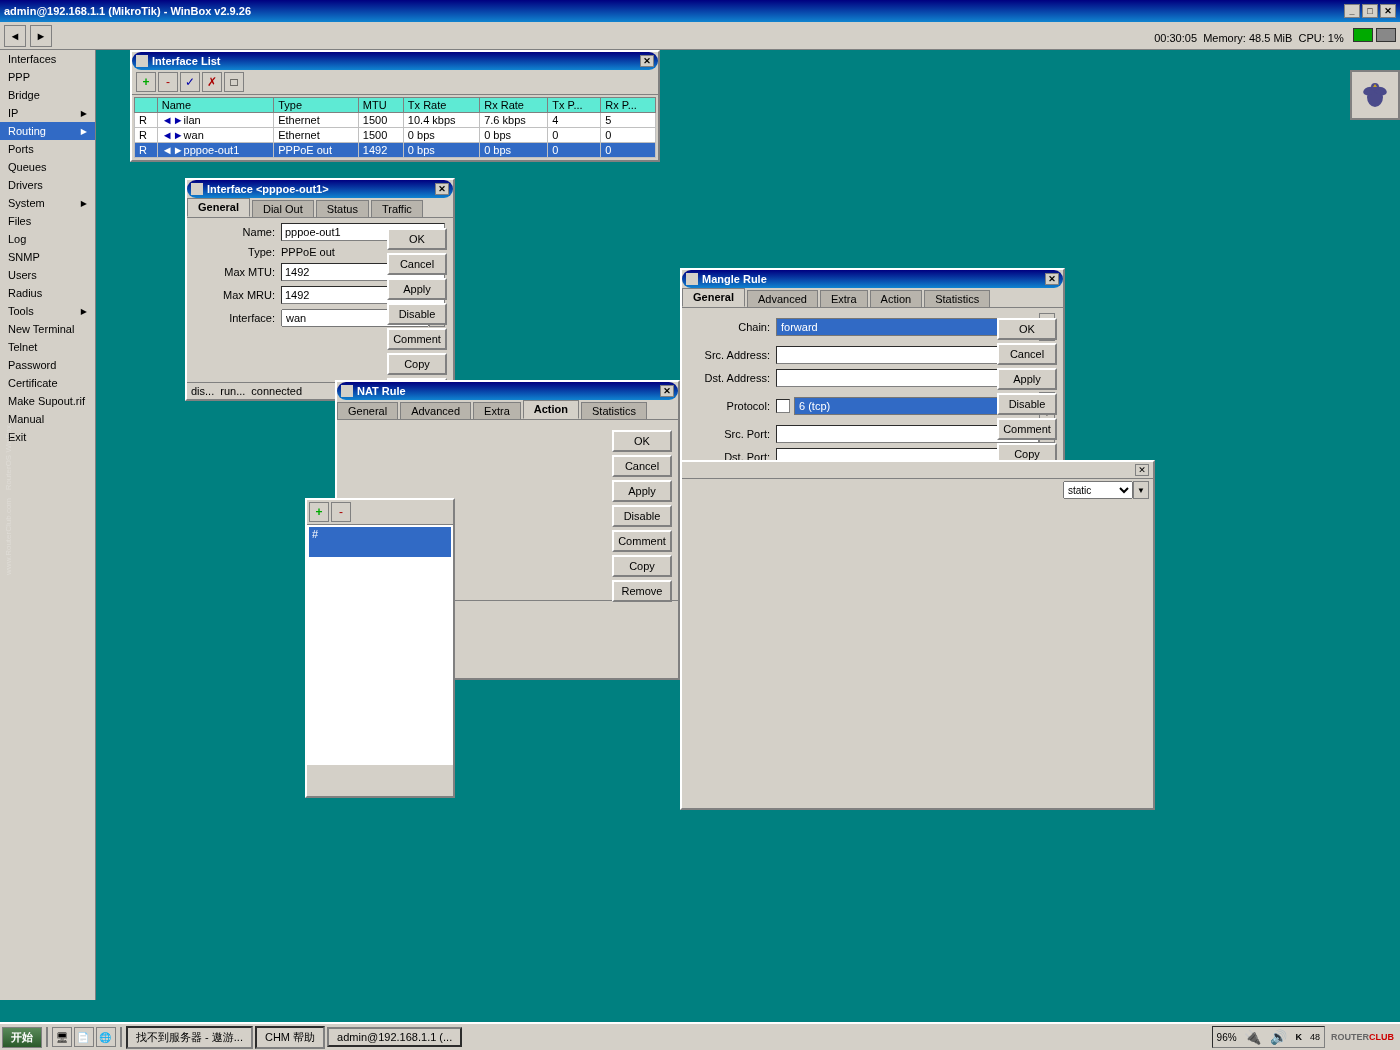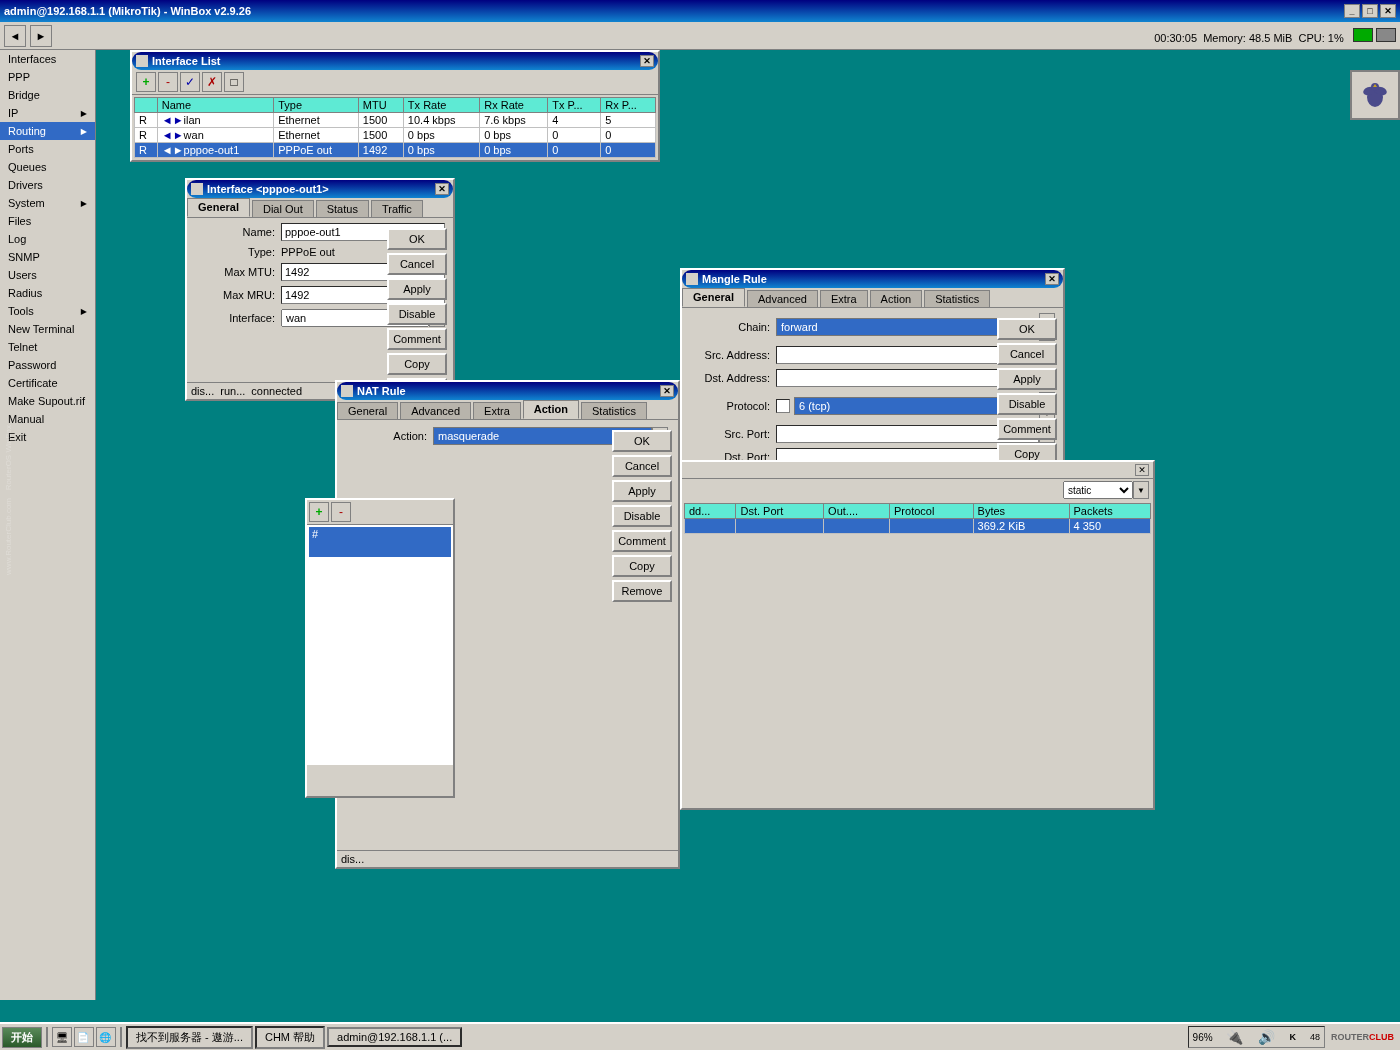--- a/index.html
+++ b/index.html
@@ -525,31 +525,20 @@
       <div class="window-close-btn">✕</div>
     </div>
     <div style="position:relative;">
       <div class="tab-bar">
         <div class="tab">General</div>
         <div class="tab">Advanced</div>
         <div class="tab">Extra</div>
         <div class="tab active">Action</div>
         <div class="tab">Statistics</div>
       </div>
-      <div style="padding:6px;min-height:250px;">
-        <div class="form-row">
-          <span class="form-label">Action:</span>
-          <div style="display:flex;flex:1;align-items:center;">
-            <select style="height:18px;font-size:11px;flex:1;background:#316ac5;color:white;">
-              <option selected="">masquerade</option>
-            </select>
-            <div class="dropdown-arrow-btn">▼</div>
-          </div>
-        </div>
-      </div>
 
       <div class="action-btns">
         <div class="action-btn">OK</div>
         <div class="action-btn">Cancel</div>
         <div class="action-btn">Apply</div>
         <div class="action-btn">Disable</div>
         <div class="action-btn">Comment</div>
         <div class="action-btn">Copy</div>
         <div class="action-btn">Remove</div>
       </div>
@@ -665,44 +654,20 @@
   <div class="window" style="left:560px;top:410px;width:475px;min-height:350px;">
     <div style="display:flex;align-items:center;justify-content:flex-end;padding:2px 4px;background:#d4d0c8;border-bottom:1px solid #808080;">
       <div class="window-close-btn">✕</div>
     </div>
     <div style="display:flex;align-items:center;justify-content:flex-end;padding:2px 4px;">
       <select style="height:18px;font-size:10px;width:70px;">
         <option>static</option>
       </select>
       <div class="dropdown-arrow-btn">▼</div>
     </div>
-    <div style="padding:2px;">
-      <table class="data-table">
-        <thead>
-          <tr>
-            <th>dd...</th>
-            <th>Dst. Port</th>
-            <th>Out....</th>
-            <th>Protocol</th>
-            <th>Bytes</th>
-            <th>Packets</th>
-          </tr>
-        </thead>
-        <tbody>
-          <tr class="selected">
-            <td></td>
-            <td></td>
-            <td></td>
-            <td></td>
-            <td>369.2 KiB</td>
-            <td>4 350</td>
-          </tr>
-        </tbody>
-      </table>
-    </div>
   </div>
 
   <div class="corner-icon" style="position:absolute;right:0px;top:20px;">
     <svg width="40" height="40" viewBox="0 0 40 40">
 
       <ellipse cx="20" cy="22" rx="8" ry="10" fill="#4a4a8a"></ellipse>
       <ellipse cx="14" cy="16" rx="6" ry="4" fill="#4a4a8a" transform="rotate(-20 14 16)"></ellipse>
       <ellipse cx="26" cy="16" rx="6" ry="4" fill="#4a4a8a" transform="rotate(20 26 16)"></ellipse>
       <circle cx="20" cy="12" r="4" fill="#4a4a8a"></circle>
       <polygon points="20,9 18,12 22,12" fill="#c8a020"></polygon>
@@ -722,21 +687,21 @@
   <div style="width:20px;height:20px;background:#d4d0c8;border:1px solid #808080;display:flex;align-items:center;justify-content:center;font-size:10px;cursor:pointer;">🌐</div>
 
   <div style="width:2px;height:20px;background:#808080;margin:0 2px;"></div>
 
   <div style="padding:2px 8px;background:#d4d0c8;border:2px inset #808080;font-size:11px;cursor:pointer;max-width:160px;overflow:hidden;white-space:nowrap;">找不到服务器 - 遨游...</div>
   <div style="padding:2px 8px;background:#d4d0c8;border:2px inset #808080;font-size:11px;cursor:pointer;max-width:120px;overflow:hidden;white-space:nowrap;">CHM 帮助</div>
   <div style="padding:2px 8px;background:#d4d0c8;border:2px outset #808080;font-size:11px;cursor:pointer;max-width:160px;overflow:hidden;white-space:nowrap;">admin@192.168.1.1 (...</div>
 
   <div style="flex:1;"></div>
 
-  <div style="display:flex;align-items:center;gap:14px;padding:0 4px;border:1px inset #808080;height:22px;">
+  <div style="display:flex;align-items:center;gap:8px;padding:0 4px;border:1px inset #808080;height:22px;">
     <span style="font-size:10px;">96%</span>
     <span style="font-size:14px;">🔌</span>
     <span style="font-size:14px;">🔊</span>
     <span style="font-size:9px;font-weight:bold;">K</span>
     <span style="font-size:9px;">48</span>
   </div>
 
   <div style="display:flex;align-items:center;padding:0 4px;">
     <span style="font-size:9px;color:#666;font-weight:bold;">ROUTER<span style="color:#c00;">CLUB</span></span>
   </div>

